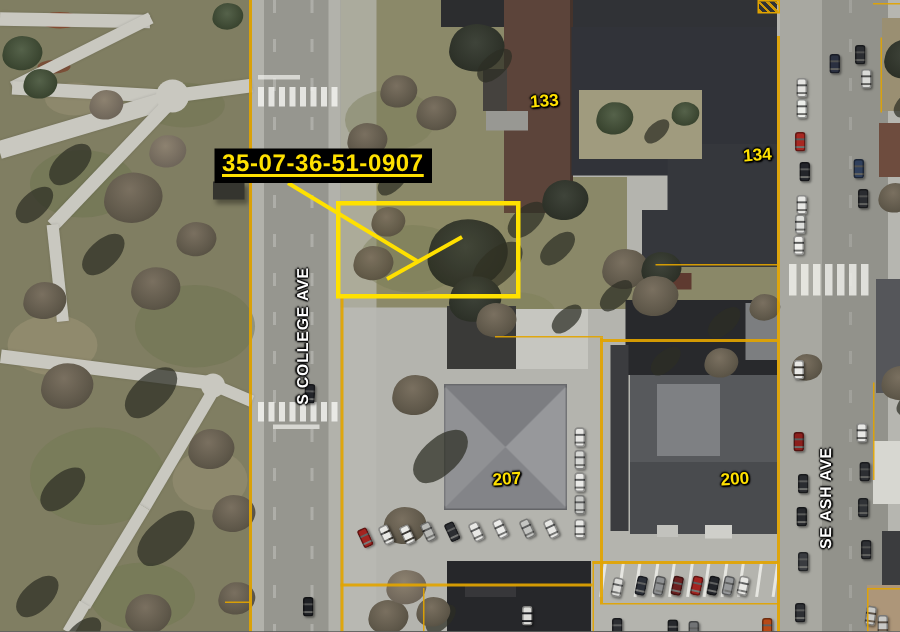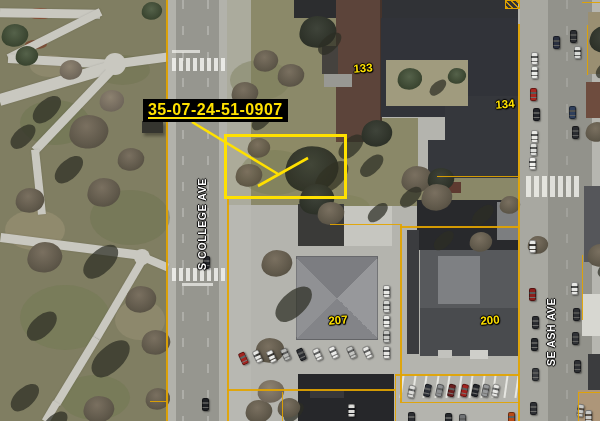--- a/index.html
+++ b/index.html
@@ -327,21 +327,21 @@
     </div>
 
   <div id="hatch-square"></div>
 
   <div class="layer" id="layer-anno">
     <svg id="leader-svg" width="600" height="421" viewBox="0 0 600 421">
       <line x1="192" y1="122" x2="278" y2="174" stroke="#FFE100" stroke-width="2.6"></line>
       <line x1="258" y1="186" x2="308" y2="158" stroke="#FFE100" stroke-width="2.6"></line>
     </svg>
     <div id="parcel-highlight"></div>
-    <div id="parcel-id">35-07-24-51-0907</div>
+    <div id="parcel-id">35-07-36-51-0907</div>
     <div class="street-label" style="left:202px;top:224px;">S COLLEGE AVE</div>
     <div class="street-label" style="left:551px;top:332px;">SE ASH AVE</div>
     <div class="parcel-num" style="left:363px;top:68px;">133</div>
     <div class="parcel-num" style="left:505px;top:104px;">134</div>
     <div class="parcel-num" style="left:338px;top:320px;">207</div>
     <div class="parcel-num" style="left:490px;top:320px;">200</div>
   </div>
 </div>
 
 </body></html>

